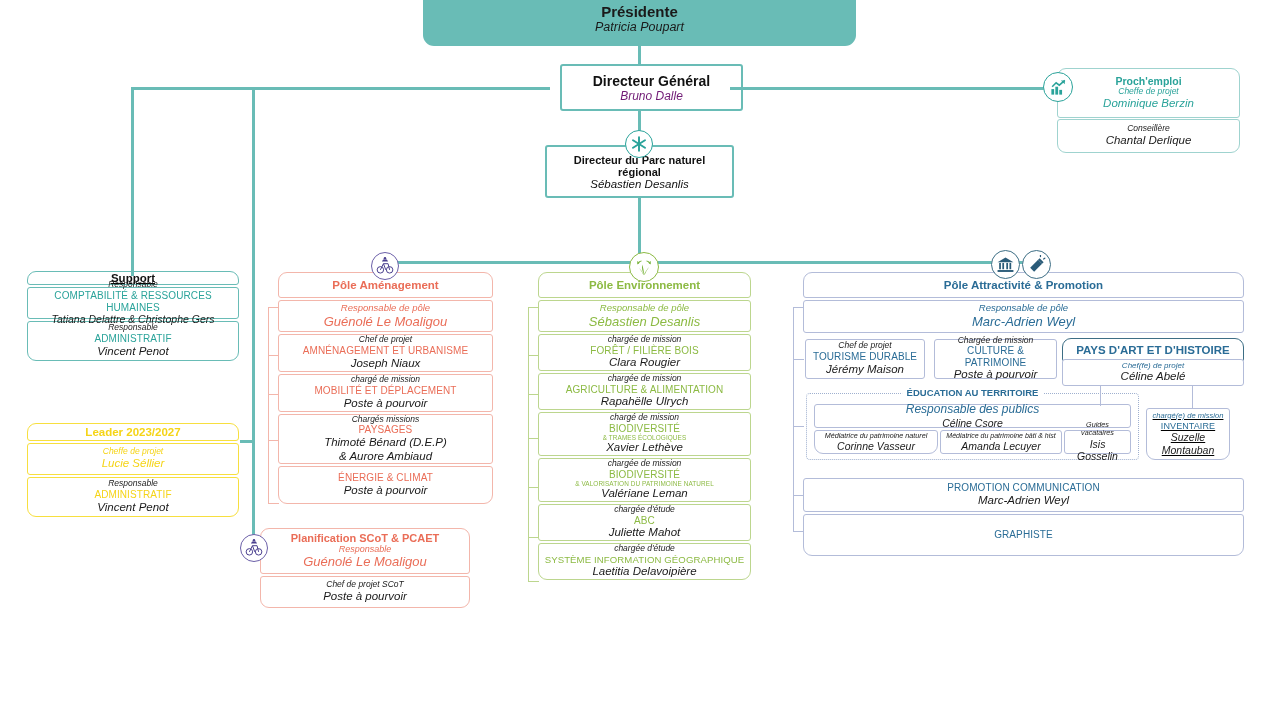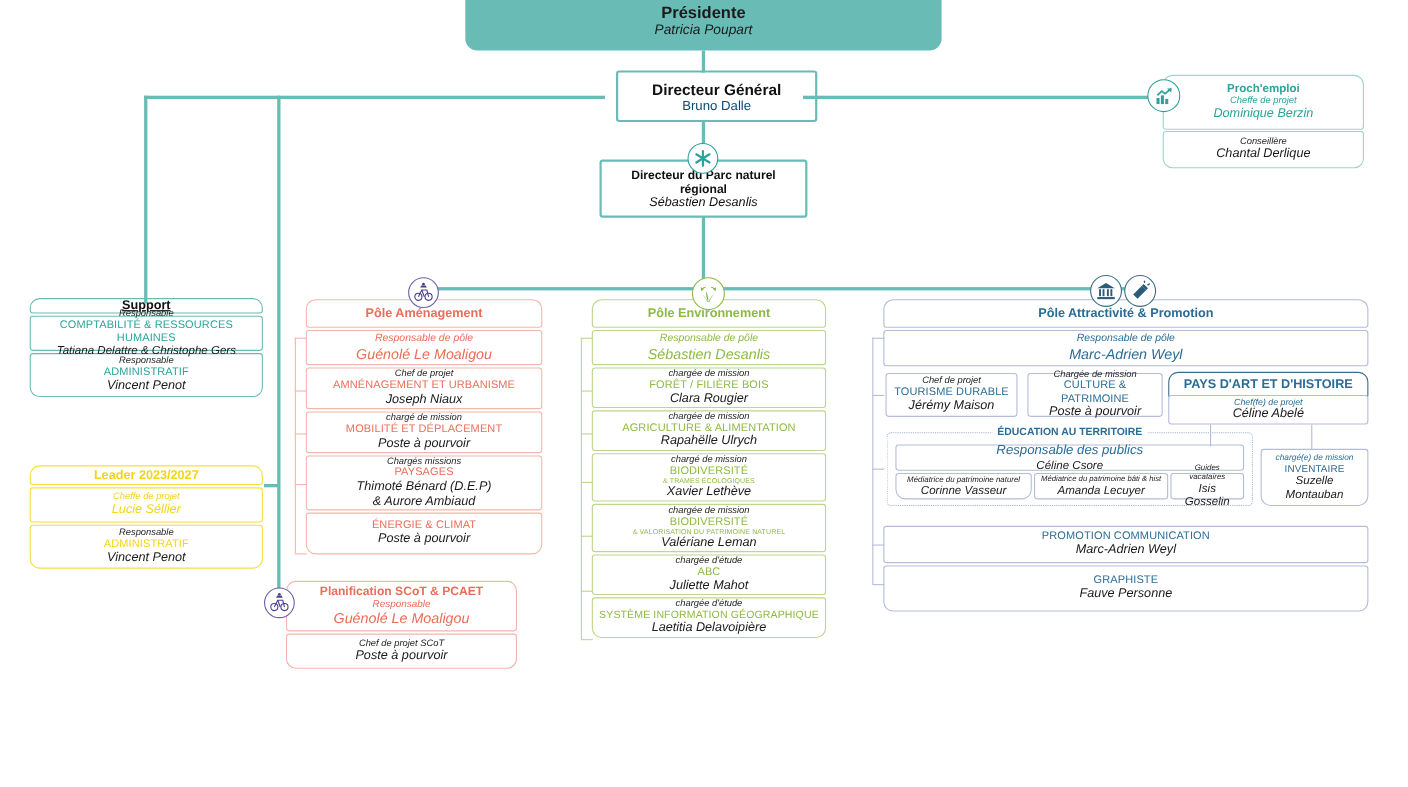--- a/index.html
+++ b/index.html
@@ -54,21 +54,21 @@
   #presidente {
     left:423px; top:-10px; width:433px; height:56px;
     background:#69bcb6; border-radius:0 0 11px 11px;
     display:flex; flex-direction:column; align-items:center; justify-content:center;
   }
   #presidente .t1 { font-weight:bold; font-size:15px; color:#1a1a1a; }
   #presidente .t2 { font-style:italic; font-size:12.5px; color:#1a1a1a; }
 
   #dg { left:560px; top:64px; width:183px; height:47px; border:2.2px solid #69bcb6; }
   #dg .t1 { font-weight:bold; font-size:14px; color:#111; }
-  #dg .t2 { font-size:12px; color:#0c4a6e; }
+  #dg .t2 { font-style:italic; font-size:12px; color:#701a75; }
 
   #dpnr { left:545px; top:145px; width:189px; height:53px; border:2.2px solid #69bcb6; }
   #dpnr .t1 { font-weight:bold; font-size:11px; color:#111; }
   #dpnr .t2 { font-style:italic; font-size:11.5px; color:#111; }
 
   
   #prochemploi { left:1057px; top:68px; width:183px; }
   #prochemploi .hdr { height:50px; border:1.4px solid #9fd3cf; border-radius:9px 9px 3px 3px; }
   #prochemploi .sub { height:34px; border:1.4px solid #9fd3cf; border-radius:3px 3px 9px 9px; margin-top:1px; }
 
@@ -416,34 +416,33 @@
   </div>
   <div class="box blue" style="position:absolute; left:940px; top:430px; width:122px; height:24px;">
     <div class="role" style="font-size:7px;">Médiatrice du patrimoine bâti &amp; hist</div>
     <div class="name sm">Amanda Lecuyer</div>
   </div>
   <div class="box blue" style="position:absolute; left:1064px; top:430px; width:67px; height:24px;">
     <div class="role" style="font-size:7.2px;">Guides vacataires</div>
     <div class="name sm">Isis Gosselin</div>
   </div>
 
-  <div class="box blue bottomround" style="position:absolute; left:1146px; top:408px; width:98px; height:52px;">
+  <div class="box blue bottomround" style="position:absolute; left:1146px; top:408px; width:84px; height:52px;text-decoration:underline;">
     <div class="role blue-t" style="font-size:7.6px;">chargé(e) de mission</div>
     <div class="dept blue-t" style="font-size:9px;">INVENTAIRE</div>
     <div class="name sm">Suzelle Montauban</div>
   </div>
 
   <div class="box blue" style="position:absolute; left:803px; top:478px; width:441px; height:34px;">
     <div class="dept blue-t">PROMOTION COMMUNICATION</div>
     <div class="name">Marc-Adrien Weyl</div>
   </div>
 
   <div class="box blue bottomround" style="position:absolute; left:803px; top:514px; width:441px; height:42px;">
     <div class="dept blue-t">GRAPHISTE</div>
-    <div class="name">Fauve Personne</div>
   </div>
 
   <div class="tick v" style="left:793px; top:307px; height:224px; background:#b3bcd9;"></div>
   <div class="tick h" style="left:793px; top:307px; width:11px; background:#b3bcd9;"></div>
   <div class="tick h" style="left:793px; top:359px; width:11px; background:#b3bcd9;"></div>
   <div class="tick h" style="left:793px; top:426px; width:11px; background:#b3bcd9;"></div>
   <div class="tick h" style="left:793px; top:495px; width:11px; background:#b3bcd9;"></div>
   <div class="tick h" style="left:793px; top:531px; width:11px; background:#b3bcd9;"></div>
 
 </div>

